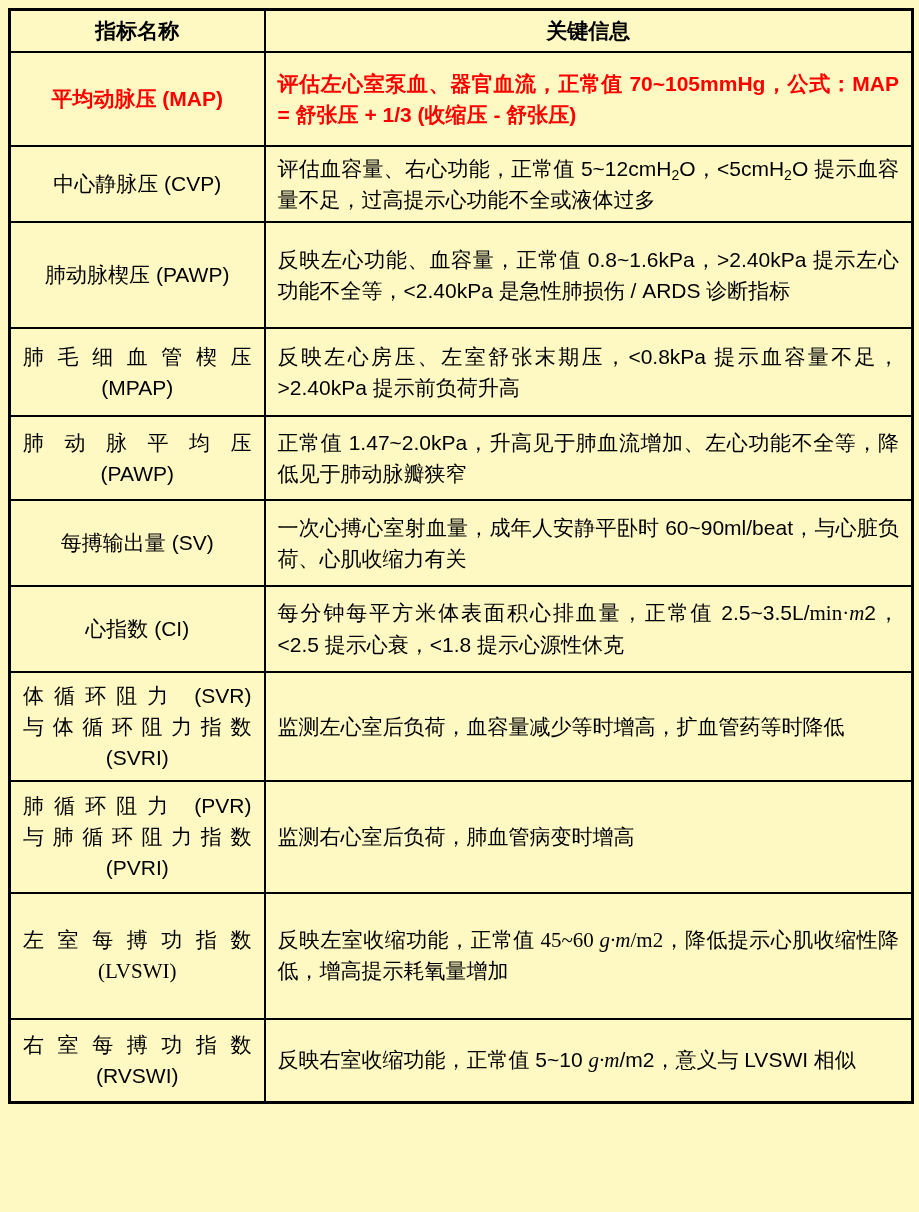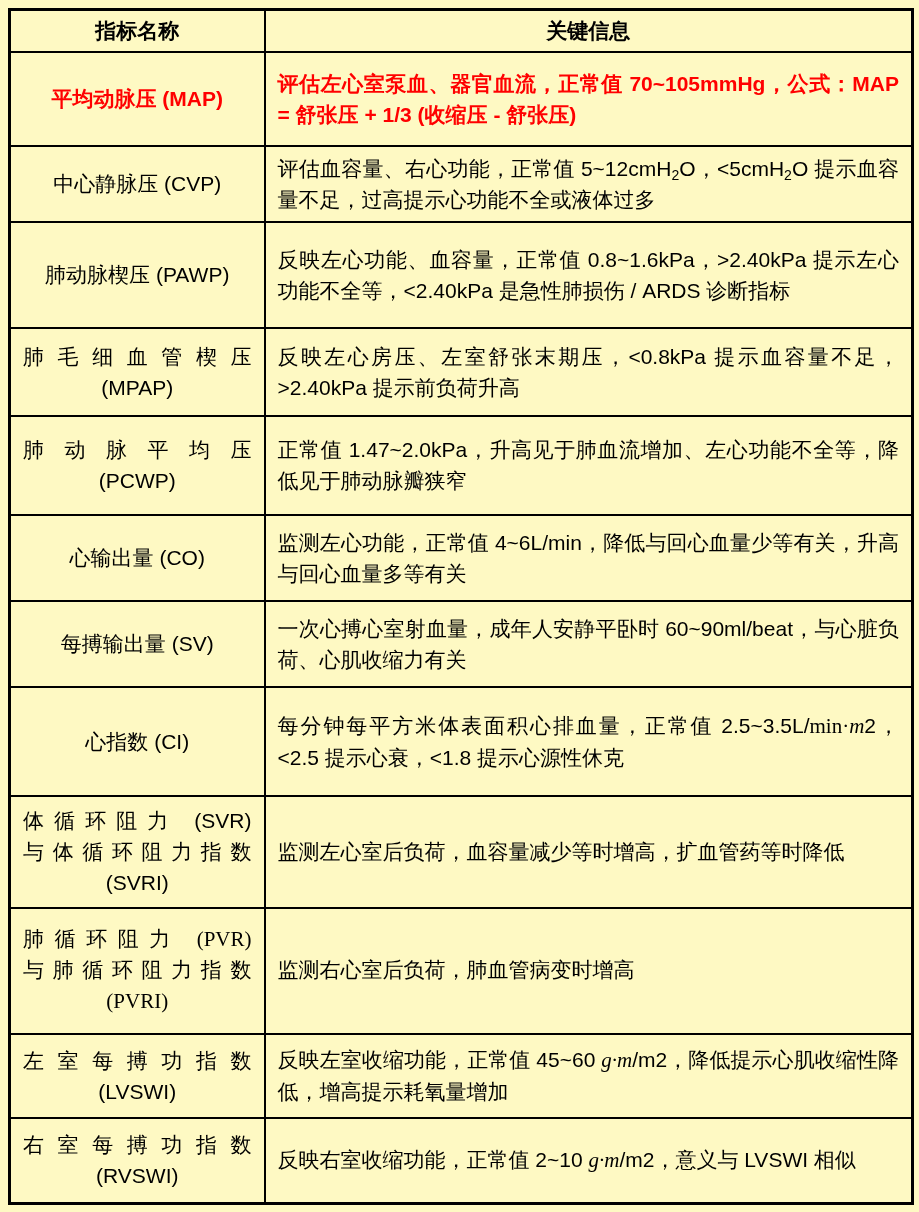--- a/index.html
+++ b/index.html
@@ -62,21 +62,21 @@
   sub {
     font-size: 14px;
     line-height: 0;
     vertical-align: -4px;
   }
   
   tbody tr:nth-child(1)  { height: 94px; }
   tbody tr:nth-child(2)  { height: 74px; }
   tbody tr:nth-child(3)  { height: 106px; }
   tbody tr:nth-child(4)  { height: 88px; }
-  tbody tr:nth-child(5)  { height: 99px; }
+  tbody tr:nth-child(5)  { height: 84px; }
   tbody tr:nth-child(6)  { height: 86px; }
   tbody tr:nth-child(7)  { height: 86px; }
   tbody tr:nth-child(8)  { height: 109px; }
   tbody tr:nth-child(9)  { height: 112px; }
   tbody tr:nth-child(10) { height: 126px; font-family: Liberation Serif, serif; }
   tbody tr:nth-child(11) { height: 84px; }
   tbody tr:nth-child(12) { height: 86px; }
 </style>
 </head>
 <body>
@@ -115,29 +115,23 @@
         <tr>
           <td class="name-cell">
             <div class="name-line spread">肺毛细血管楔压</div>
             <div class="name-line">(MPAP)</div>
           </td>
           <td class="info-cell"><span>反映左心房压、左室舒张末期压，&lt;0.8kPa 提示血容量不足，&gt;2.40kPa 提示前负荷升高</span></td>
         </tr>
         <tr>
           <td class="name-cell">
             <div class="name-line spread">肺动脉平均压</div>
-            <div class="name-line">(PCWP)</div>
+            <div class="name-line">(PAWP)</div>
           </td>
           <td class="info-cell"><span>正常值 1.47~2.0kPa，升高见于肺血流增加、左心功能不全等，降低见于肺动脉瓣狭窄</span></td>
-        </tr>
-        <tr>
-          <td class="name-cell">
-            <div class="name-line">心输出量 (CO)</div>
-          </td>
-          <td class="info-cell"><span>监测左心功能，正常值 4~6L/min，降低与回心血量少等有关，升高与回心血量多等有关</span></td>
         </tr>
         <tr>
           <td class="name-cell">
             <div class="name-line">每搏输出量 (SV)</div>
           </td>
           <td class="info-cell"><span>一次心搏心室射血量，成年人安静平卧时 60~90ml/beat，与心脏负荷、心肌收缩力有关</span></td>
         </tr>
         <tr>
           <td class="name-cell">
             <div class="name-line">心指数 (CI)</div>
@@ -165,17 +159,17 @@
             <div class="name-line spread">左室每搏功指数</div>
             <div class="name-line">(LVSWI)</div>
           </td>
           <td class="info-cell"><span>反映左室收缩功能，正常值 45~60 </span><span class="serif-italic">g·m</span><span>/m2，降低提示心肌收缩性降低，增高提示耗氧量增加</span></td>
         </tr>
         <tr>
           <td class="name-cell">
             <div class="name-line spread">右室每搏功指数</div>
             <div class="name-line">(RVSWI)</div>
           </td>
-          <td class="info-cell"><span>反映右室收缩功能，正常值 2~10 </span><span class="serif-italic">g·m</span><span>/m2，意义与 LVSWI 相似</span></td>
+          <td class="info-cell"><span>反映右室收缩功能，正常值 5~10 </span><span class="serif-italic">g·m</span><span>/m2，意义与 LVSWI 相似</span></td>
         </tr>
       </tbody>
   </table>
 </div>
 
 </body></html>

